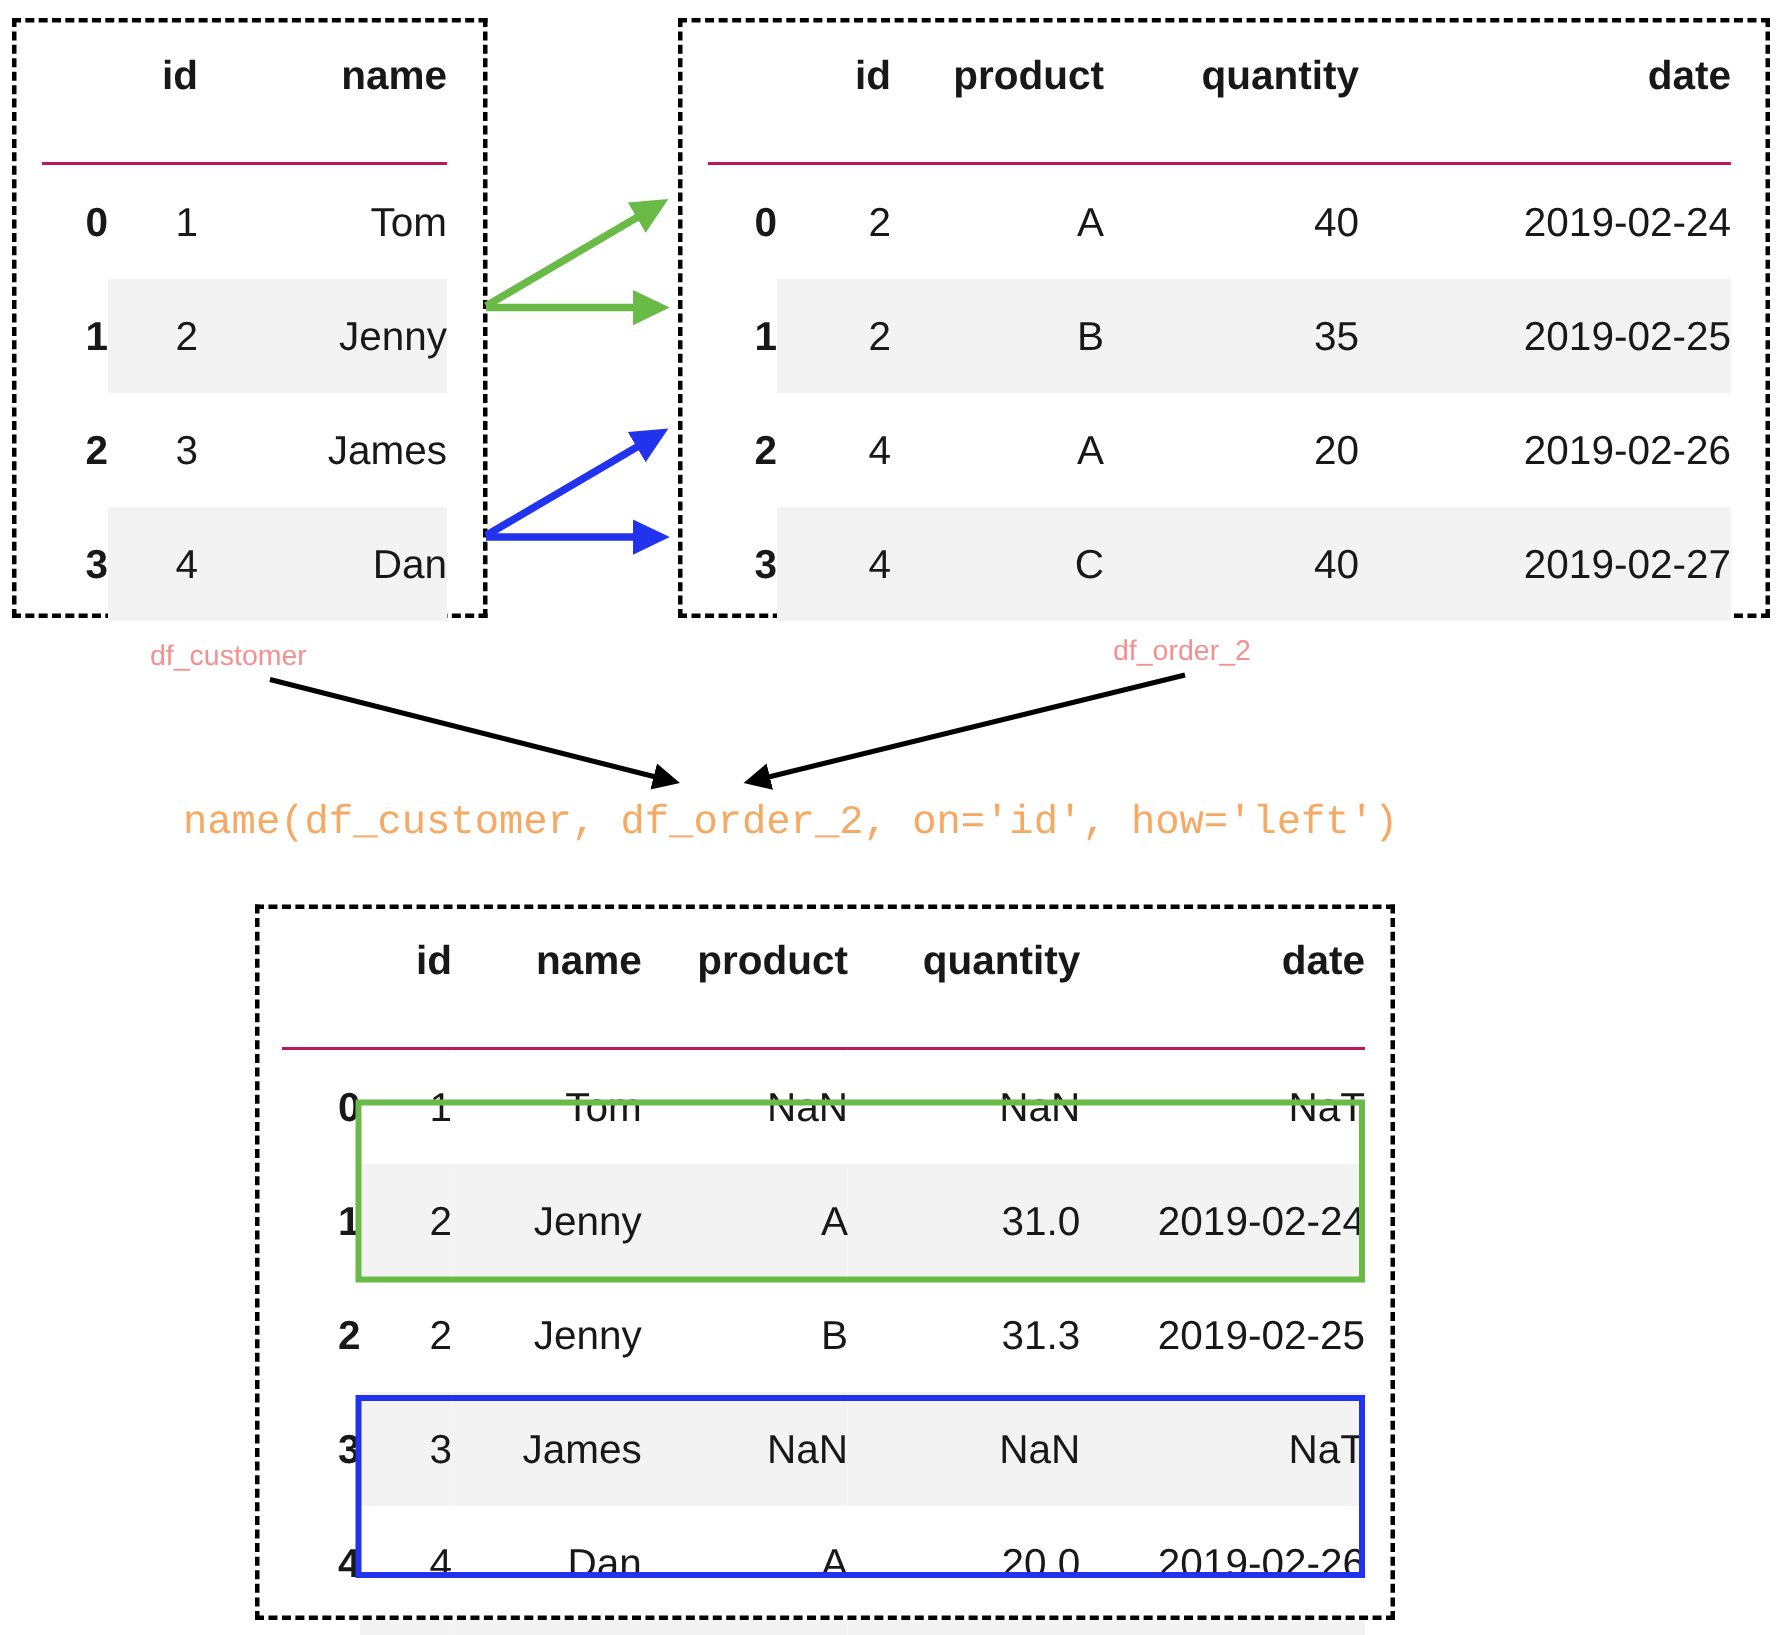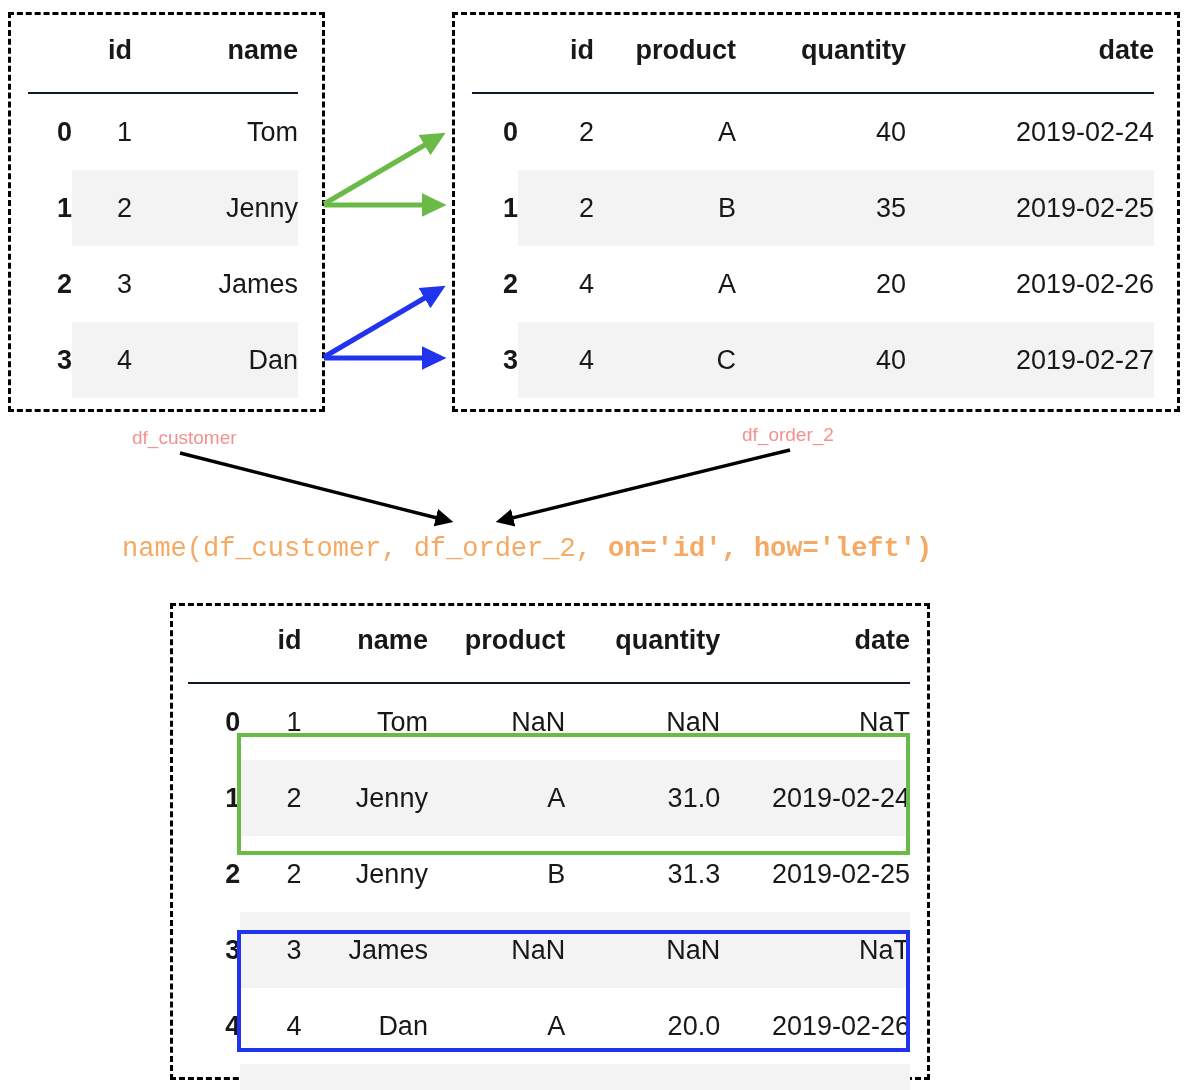--- a/index.html
+++ b/index.html
@@ -35,22 +35,22 @@
     text-align: right;
     white-space: nowrap;
     vertical-align: middle;
     font-size: 27px;
     color: #181818;
     line-height: 1.0;
   }
   table.df thead th {
     font-weight: bold;
     font-size: 27px;
-    padding-bottom: 16px;
-    border-bottom: 2px solid #0f172a;
+    padding-bottom: 32px;
+    border-bottom: 2px solid #be185d;
   }
   table.df tbody td {
     font-weight: normal;
   }
   table.df tbody td.idx {
     font-weight: bold;
   }
   table.df tbody tr.odd td {
     background: #f3f3f3;
   }
@@ -74,21 +74,21 @@
   }
   .merge-expr {
     position: absolute;
     font-family: "Liberation Mono", monospace;
     font-size: 27px;
     color: #f5a962;
     white-space: pre;
     letter-spacing: 0px;
   }
   .merge-expr b {
-    font-weight: bold;
+    font-weight: normal;
     color: #f5a962;
   }
 
   
   svg.overlay {
     position: absolute;
     left: 0;
     top: 0;
     width: 1188px;
     height: 1090px;
@@ -179,21 +179,21 @@
     <tr class="odd">
       <td class="idx">3</td>
       <td>4</td>
       <td>C</td>
       <td>40</td>
       <td>2019-02-27</td>
     </tr>
   </tbody>
 </table>
 
-<div class="lbl-salmon" style="left:100px; top:427px;margin-left:32px;">df_customer</div>
+<div class="lbl-salmon" style="left:100px; top:427px;">df_customer</div>
 <div class="lbl-salmon" style="left:742px; top:424px;">df_order_2</div>
 
 <div class="merge-expr" style="left:122px; top:534px;"><span>name(df_customer, df_order_2, </span><b>on='id', how='left')</b></div>
 
 <div class="dframe" style="left:170px; top:603px; width:760px; height:477px;"></div>
 
 <table class="df" style="left:188px; top:614px; width:722px;">
   <thead>
     <tr>
       <th style="width:48px;"></th>

